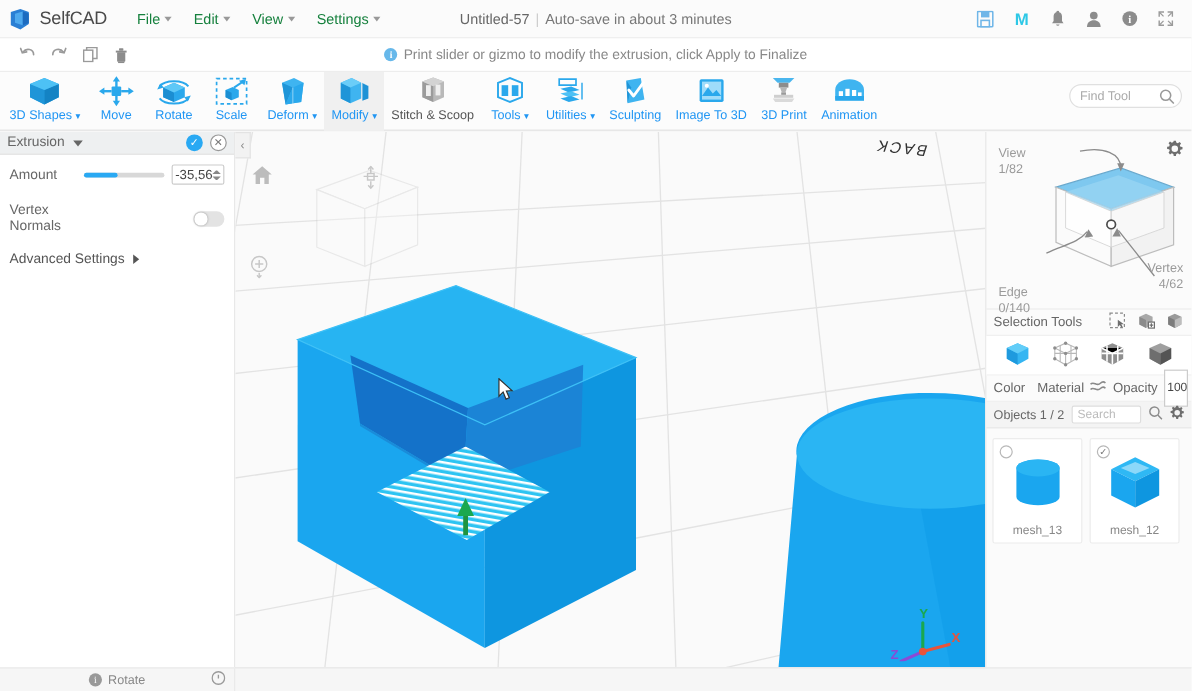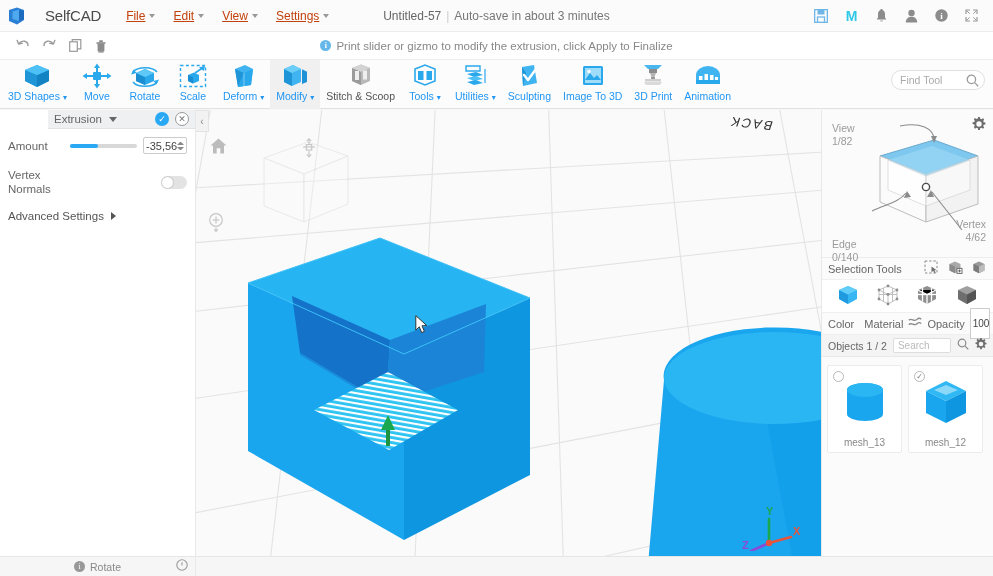--- a/index.html
+++ b/index.html
@@ -10,26 +10,26 @@
     background: #fff; overflow: hidden;
     position: relative;
   }
   .app { width: 993px; height: 576px; position: relative; background:#f7f7f7; }
 
   
   .menubar {
     height: 32px; background: #fbfbfb; border-bottom: 1px solid #ececec;
     display: flex; align-items: center; padding: 0 8px; position: relative;
   }
-  .logo-wrap { display:flex; align-items:center; gap:20px; margin-right:16px; }
+  .logo-wrap { display:flex; align-items:center; gap:8px; margin-right:16px; }
   .logo-mark { width:17px; height:18px; position:relative; }
   .logo-mark svg { display:block; }
   .logo-text { font-size:15px; color:#4a4a4a; letter-spacing:-0.2px; font-family:"Liberation Sans",sans-serif; }
   .menu-item {
-    font-size:12px; color:#c2410c; padding:4px 9px; cursor:default; white-space:nowrap;text-decoration:underline;
+    font-size:12px; color:#15803d; padding:4px 9px; cursor:default; white-space:nowrap;
   }
   .caret { display:inline-block; border-left:3px solid transparent; border-right:3px solid transparent;
     border-top:4px solid #999; margin-left:4px; vertical-align:middle; }
   .doc-title {
     position:absolute; left:0; right:0; text-align:center;
     font-size:12px; color:#666; pointer-events:none;
   }
   .doc-title .sep { color:#ccc; margin:0 5px; }
   .doc-title .autosave { color:#777; }
   .topright { margin-left:auto; display:flex; align-items:center; gap:14px; padding-right:6px; }
@@ -72,21 +72,21 @@
   }
   .findtool .ft-search { position:absolute; right:5px; top:3px; }
 
   
   .leftpanel {
     position:absolute; left:0; top:110px; width:196px; bottom:20px;
     background:#fff; border-right:1px solid #e8e8e8; z-index:5;
   }
   .lp-head {
     height:19px; background:#eef0f1; display:flex; align-items:center;
-    padding:0 6px; border-bottom:1px solid #e3e3e3;margin-left:48px;
+    padding:0 6px; border-bottom:1px solid #e3e3e3;
   }
   .lp-title { font-size:11.5px; color:#666; }
   .lp-caret { display:inline-block; border-left:4px solid transparent; border-right:4px solid transparent;
     border-top:5px solid #666; margin-left:7px; }
   .lp-actions { margin-left:auto; display:flex; gap:6px; align-items:center; }
   .btn-ok { width:14px; height:14px; border-radius:50%; background:#29a9f3; color:#fff;
     font-size:9px; display:flex; align-items:center; justify-content:center; cursor:pointer; }
   .btn-x { width:14px; height:14px; border-radius:50%; border:1px solid #999; color:#777;
     font-size:9px; display:flex; align-items:center; justify-content:center; cursor:pointer; background:#fff; }
   .lp-row { display:flex; align-items:center; padding:8px 8px 0; }

